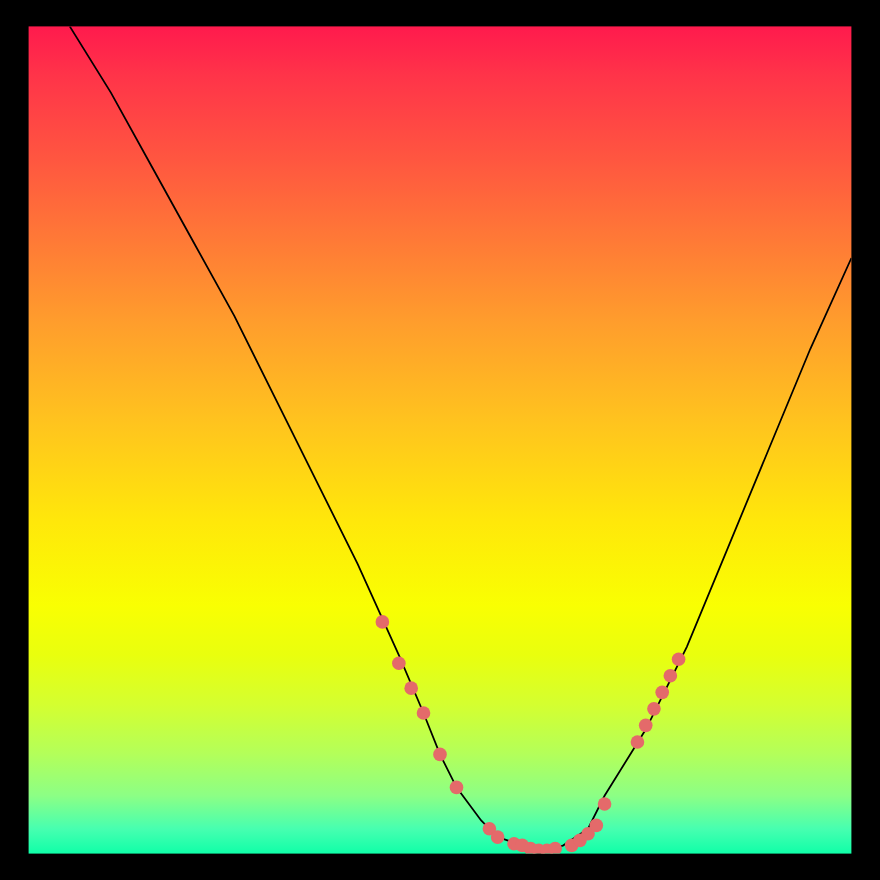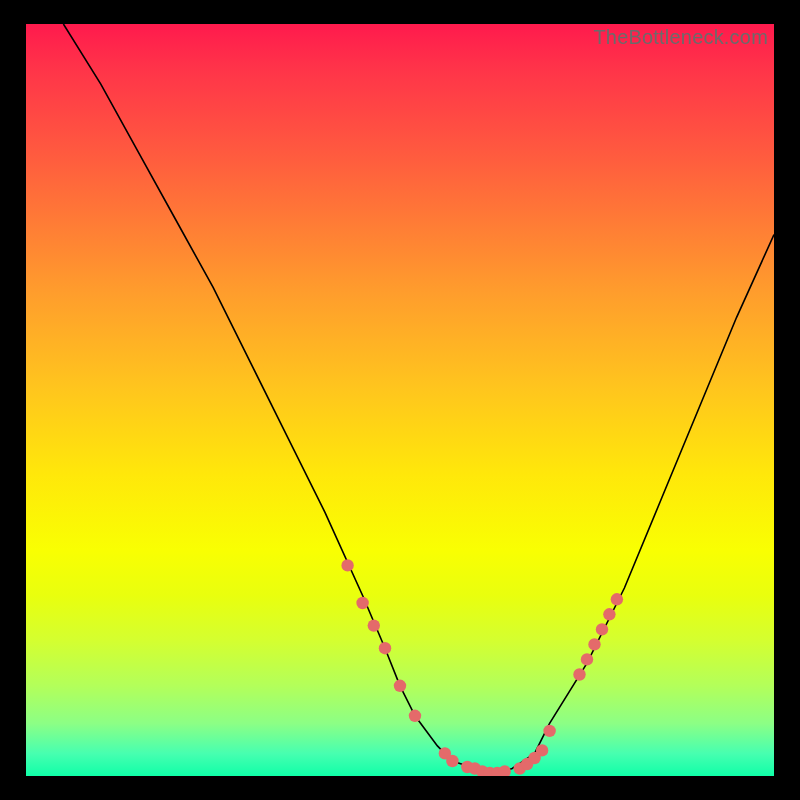--- a/index.html
+++ b/index.html
@@ -57,21 +57,20 @@
   }
   .dot {
     fill: #e46a6a;
     stroke: none;
   }
 </style>
 </head>
 <body>
 
 <div class="frame">
-  <div class="watermark">TheBottleneck.com</div>
   <svg class="overlay" viewBox="0 0 748 752" preserveAspectRatio="none">
     <path id="curve-path" class="curve" d="M37.4 0.0 L74.8 60.2 L112.2 127.8 L149.6 195.5 L187.0 263.2 L224.4 338.4 L261.8 413.6 L299.2 488.8 L336.6 571.5 L359.0 624.2 L374.0 661.8 L389.0 691.8 L411.4 721.9 L426.4 737.0 L448.8 744.5 L463.8 752.0 L486.2 744.5 L508.6 729.4 L523.6 699.4 L561.0 639.2 L598.4 564.0 L635.8 473.8 L673.2 383.5 L710.6 293.3 L748.0 210.6"></path>
     <g id="dots">
         <circle cx="321.6" cy="541.4" r="6.2" class="dot"></circle>
         <circle cx="336.6" cy="579.0" r="6.2" class="dot"></circle>
         <circle cx="347.8" cy="601.6" r="6.2" class="dot"></circle>
         <circle cx="359.0" cy="624.2" r="6.2" class="dot"></circle>
         <circle cx="374.0" cy="661.8" r="6.2" class="dot"></circle>
         <circle cx="389.0" cy="691.8" r="6.2" class="dot"></circle>
         <circle cx="418.9" cy="729.4" r="6.2" class="dot"></circle>

